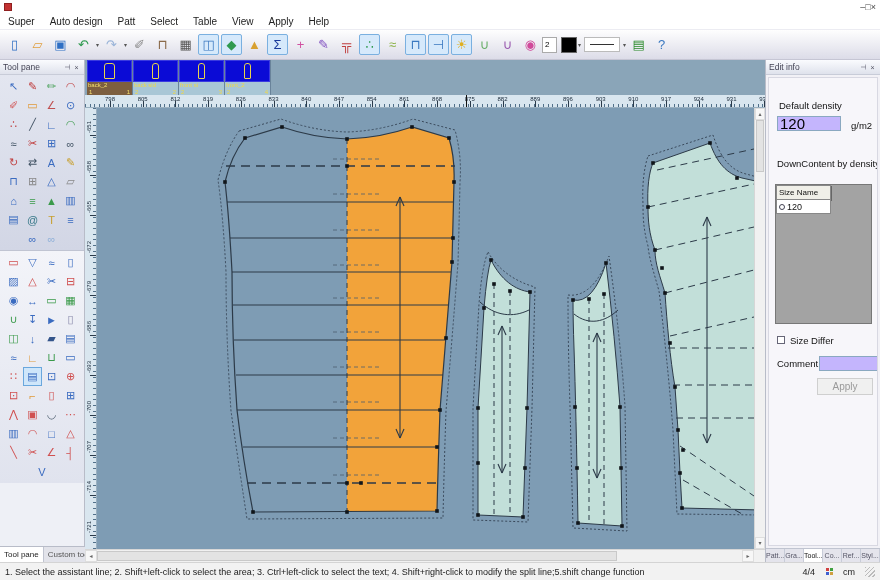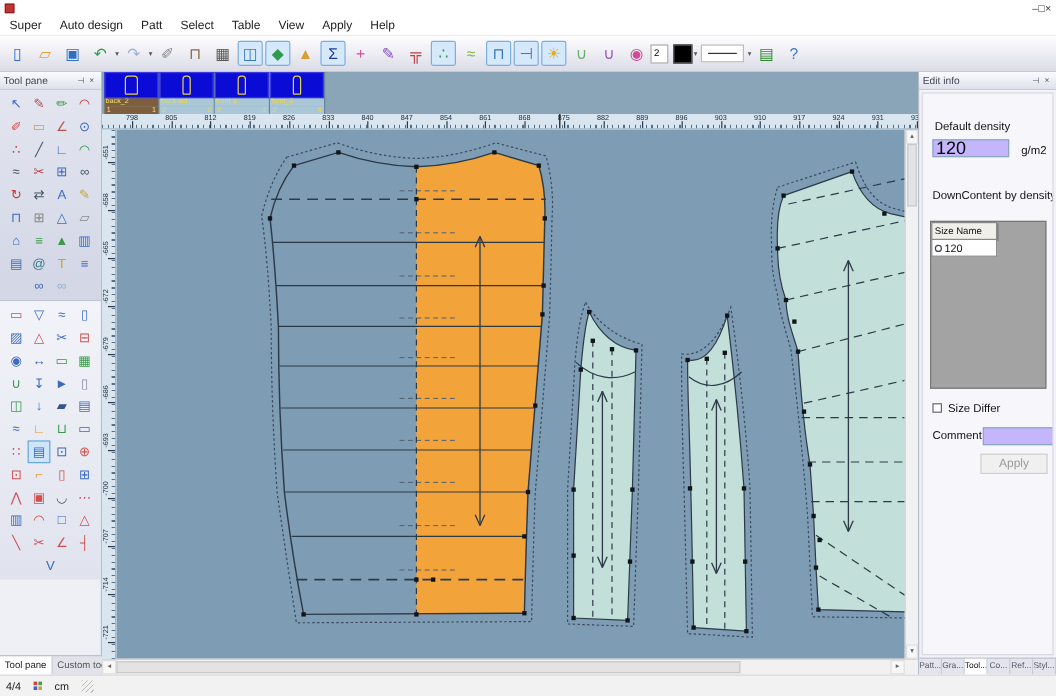--- a/index.html
+++ b/index.html
@@ -487,20 +487,21 @@
         <span class="ti-tab active">Tool...</span>
         <span class="ti-tab">Co...</span>
         <span class="ti-tab">Ref...</span>
         <span class="ti-tab">Styl...</span>
       </div>
   </div>
 
 </div>
 
 <div class="statusbar">
+  <span class="sb-hint">1. Select the assistant line; 2. Shift+left-click to select the area; 3. Ctrl+left-click to select the text; 4. Shift+right-click to modify the split line;5.shift change function</span>
   <span>4/4</span>
   <span class="sb-grid">
     <span style="background:#d04040"></span>
       <span style="background:#40a040"></span>
     <span style="background:#4060d0"></span>
       <span style="background:#d0a040"></span>
   </span>
   <span>cm</span>
   <span class="sb-grip"></span>
 </div>

